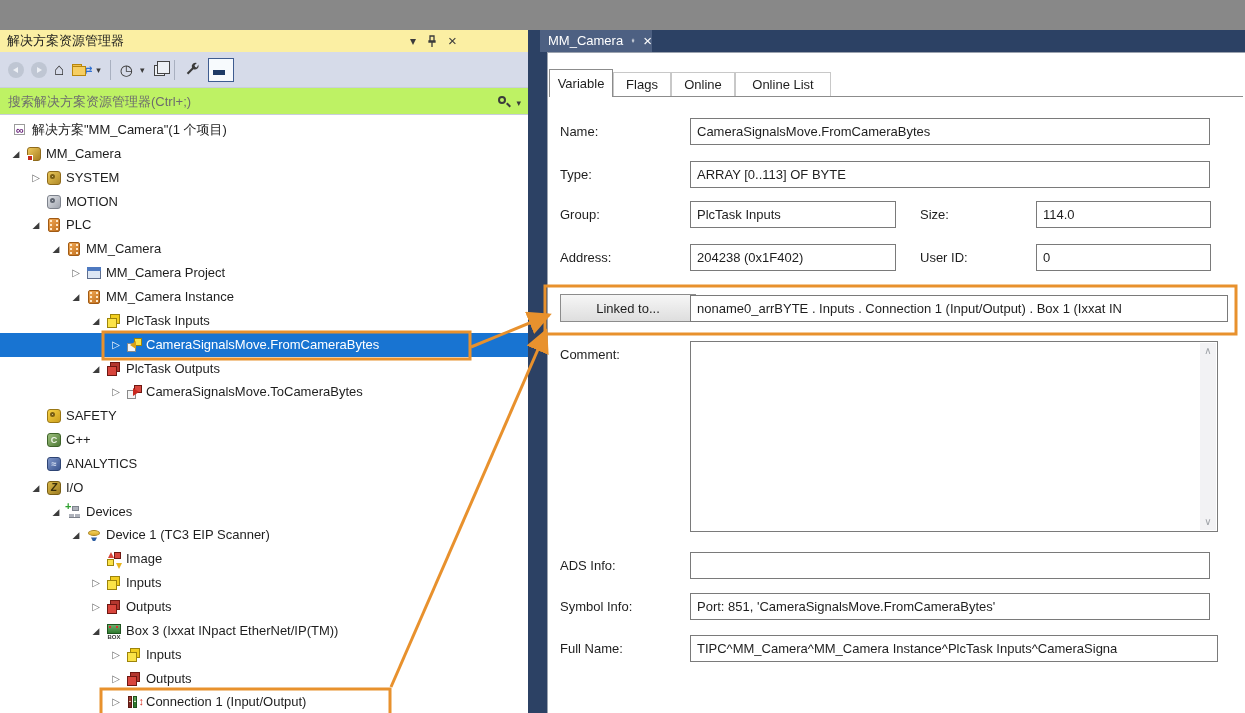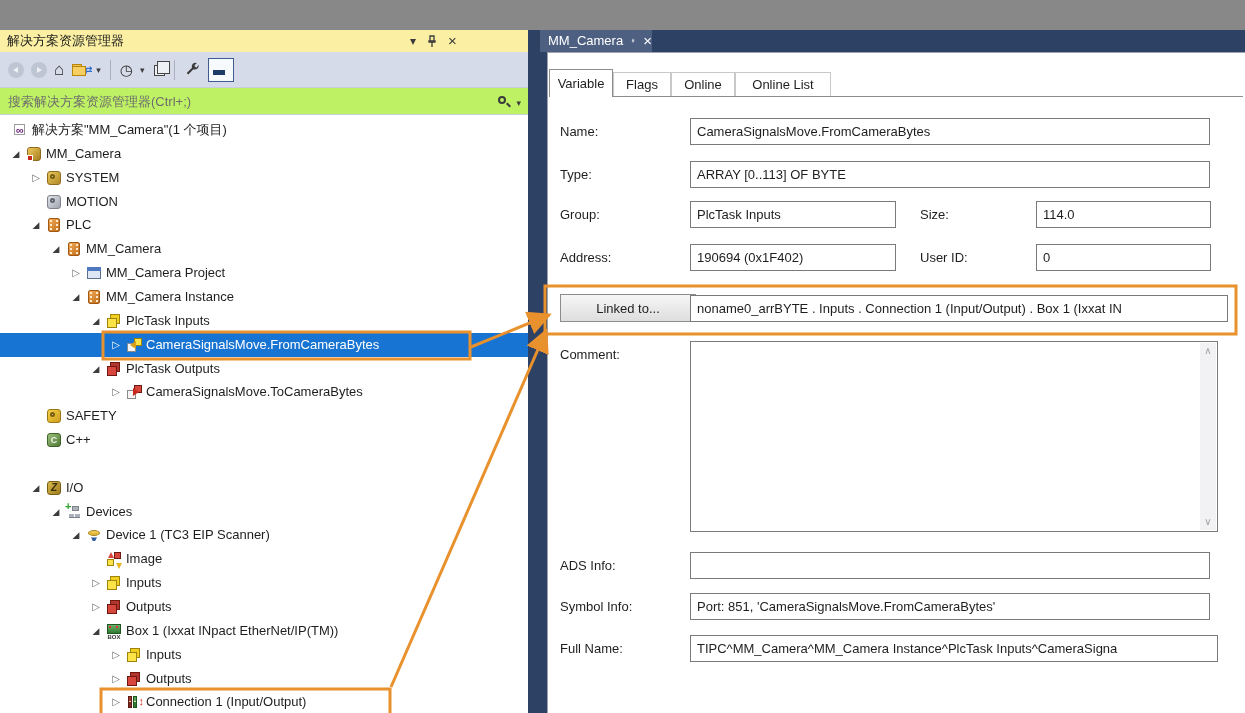--- a/index.html
+++ b/index.html
@@ -278,20 +278,28 @@
           <span class="lbl" style="left: 66px;">SAFETY</span>
         </div>
         <div class="trow" style="top: 313.05px;">
           <span class="exp" style="left: 29px;"></span>
           <span class="ti ic-cpp" style="left: 46px;">
             <i class="p1"></i>
             <b class="gl"></b>
           </span>
           <span class="lbl" style="left: 66px;">C++</span>
         </div>
+        <div class="trow" style="top: 336.9px;">
+          <span class="exp" style="left: 29px;"></span>
+          <span class="ti ic-ana" style="left: 46px;">
+            <i class="p1"></i>
+            <b class="gl"></b>
+          </span>
+          <span class="lbl" style="left: 66px;">ANALYTICS</span>
+        </div>
         <div class="trow" style="top: 360.75px;">
           <span class="exp open" style="left: 29px;">◢</span>
           <span class="ti ic-io" style="left: 46px;">
             <i class="p1"></i>
             <b class="gl"></b>
           </span>
           <span class="lbl" style="left: 66px;">I/O</span>
         </div>
         <div class="trow" style="top: 384.6px;">
           <span class="exp open" style="left: 49px;">◢</span>
@@ -335,21 +343,21 @@
           </span>
           <span class="lbl" style="left: 126px;">Outputs</span>
         </div>
         <div class="trow" style="top: 503.85px;">
           <span class="exp open" style="left: 89px;">◢</span>
           <span class="ti ic-box" style="left: 106px;">
             <i class="p1"></i>
             <i class="p2"></i>
             <b class="gl"></b>
           </span>
-          <span class="lbl" style="left: 126px;">Box 1 (Ixxat INpact EtherNet/IP(TM))</span>
+          <span class="lbl" style="left: 126px;">Box 3 (Ixxat INpact EtherNet/IP(TM))</span>
         </div>
         <div class="trow" style="top: 527.7px;">
           <span class="exp" style="left: 109px;">▷</span>
           <span class="ti ic-in" style="left: 126px;">
             <i class="p1"></i>
             <i class="p2"></i>
           </span>
           <span class="lbl" style="left: 146px;">Inputs</span>
         </div>
         <div class="trow" style="top: 551.55px;">
@@ -410,21 +418,21 @@
     <span class="flabel" style="left:920px;top:220px">User ID:</span>
     <span class="flabel" style="left:560px;top:317px">Comment:</span>
     <span class="flabel" style="left:560px;top:528px">ADS Info:</span>
     <span class="flabel" style="left:560px;top:569px">Symbol Info:</span>
     <span class="flabel" style="left:560px;top:611px">Full Name:</span>
 
     <div class="ffield" style="left:690px;top:88px;width:520px;height:27px">CameraSignalsMove.FromCameraBytes</div>
     <div class="ffield" style="left:690px;top:131px;width:520px;height:27px">ARRAY [0..113] OF BYTE</div>
     <div class="ffield" style="left:690px;top:171px;width:206px;height:27px">PlcTask Inputs</div>
     <div class="ffield" style="left:1036px;top:171px;width:175px;height:27px">114.0</div>
-    <div class="ffield" style="left:690px;top:214px;width:206px;height:27px">190694 (0x1F402)</div>
+    <div class="ffield" style="left:690px;top:214px;width:206px;height:27px">204238 (0x1F402)</div>
     <div class="ffield" style="left:1036px;top:214px;width:175px;height:27px">0</div>
 
     <button id="linked-btn">Linked to...</button>
     <div class="ffield" style="left:690px;top:265px;width:538px;height:27px">noname0_arrBYTE . Inputs . Connection 1 (Input/Output) . Box 1 (Ixxat IN</div>
 
     <div id="comment-box">
       <span></span>
       <span class="scroll-track">
         <span class="s-up">∧</span>
         <span class="s-dn">∨</span>

